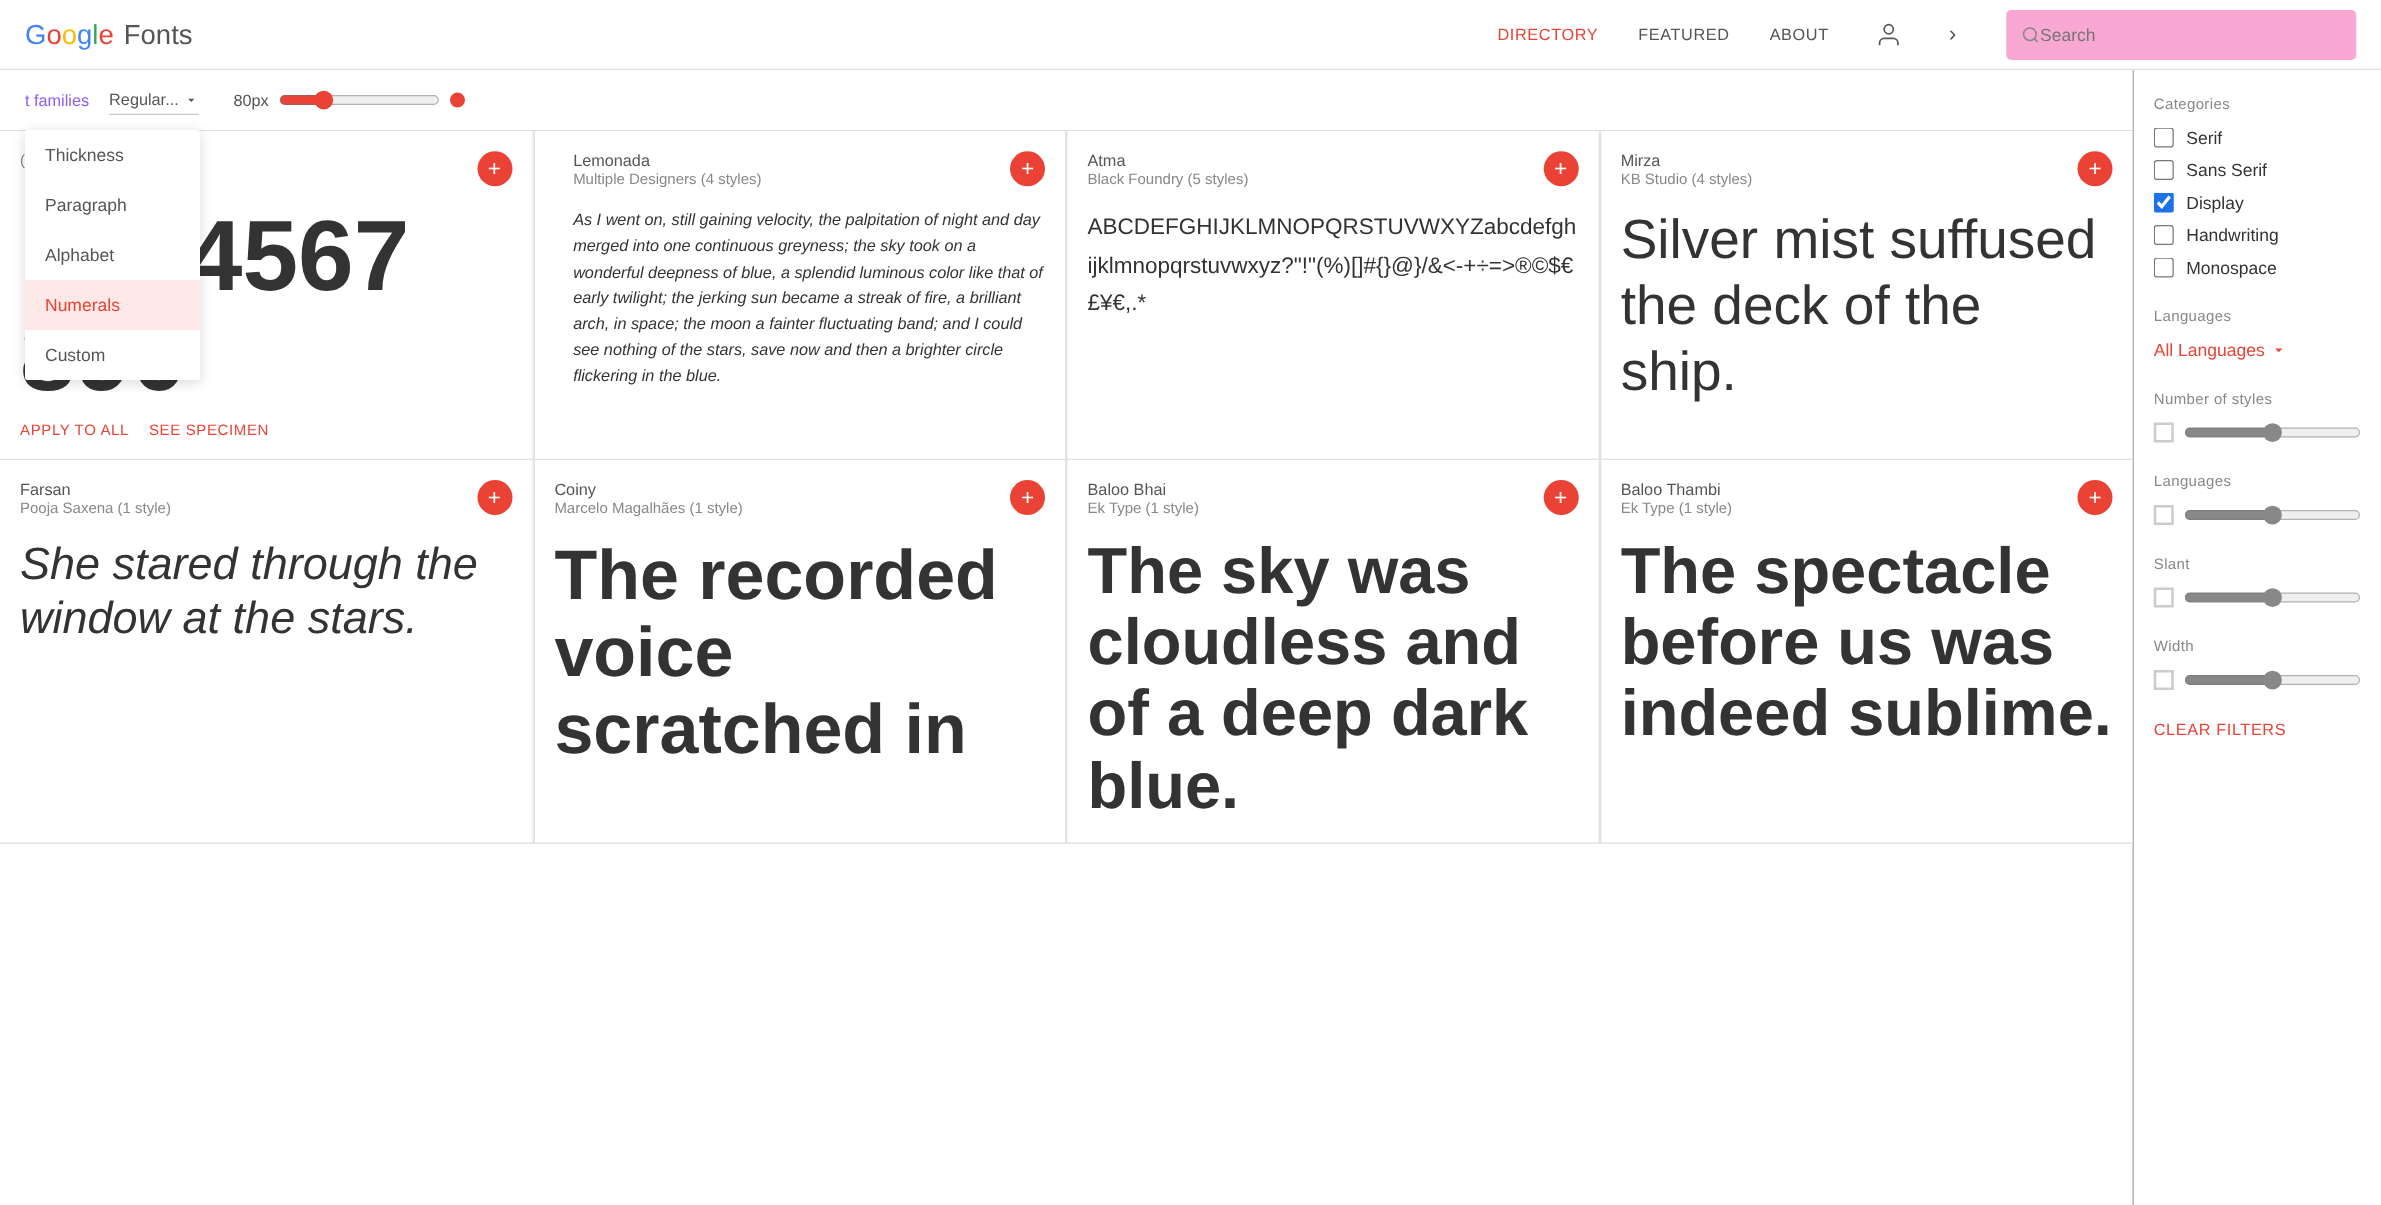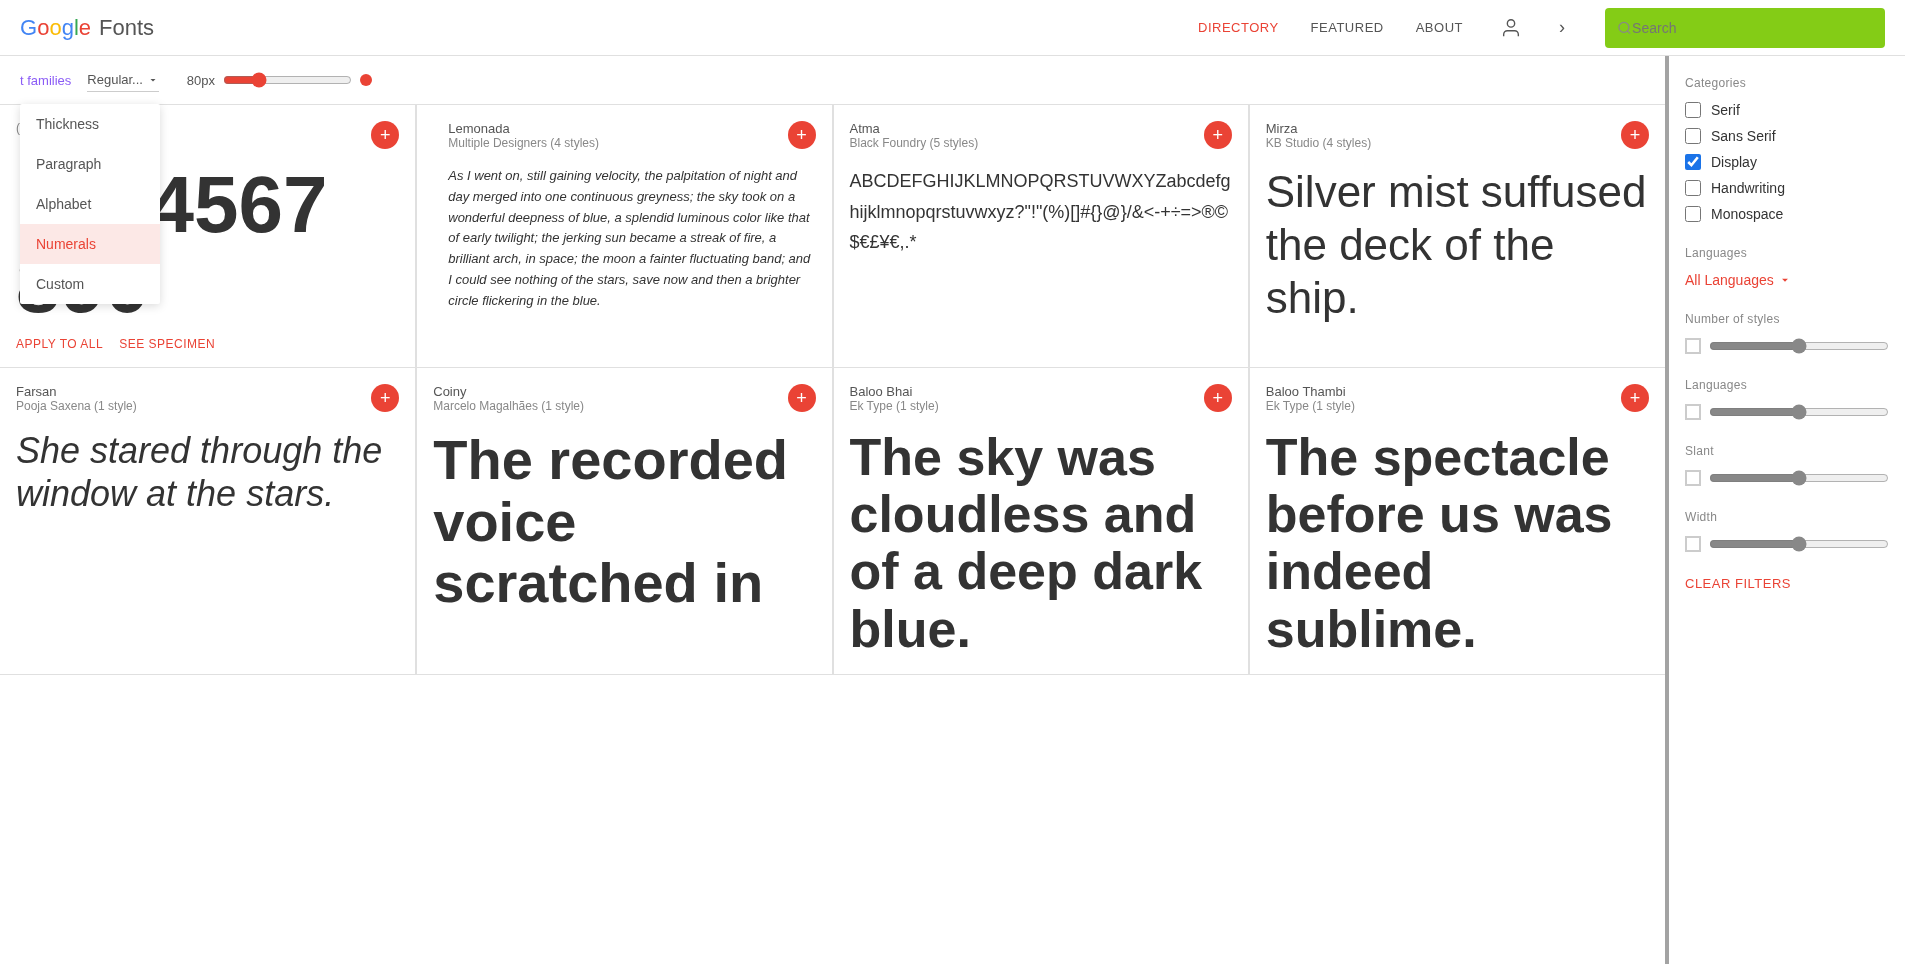--- a/index.html
+++ b/index.html
@@ -63,21 +63,21 @@
       cursor: pointer;
       color: #555;
       font-size: 18px;
     }
     .search-area {
       display: flex;
       align-items: center;
       width: 280px;
       height: 40px;
       border: none;
-      background: #84cc16;
+      background: #f9a8d4;
       border-radius: 4px;
       padding: 0 12px;
       gap: 0;
       margin-left: 20px;
     }
     .search-area input {
       border: none;
       background: transparent;
       outline: none;
       font-size: 14px;
@@ -206,22 +206,22 @@
     .action-link {
       font-size: 12px;
       color: #ea4335;
       cursor: pointer;
       font-weight: 500;
       letter-spacing: 0.5px;
     }
 
     
     .sidebar {
-      width: 240px;
-      border-left: 4px solid #a3a3a3;
+      width: 199px;
+      border-left: 1px solid #a3a3a3;
       padding: 20px 16px;
       overflow-y: auto;
       flex-shrink: 0;
     }
     .sidebar-section { margin-bottom: 24px; }
     .sidebar-label {
       font-size: 12px;
       color: #888;
       margin-bottom: 12px;
       letter-spacing: 0.3px;

